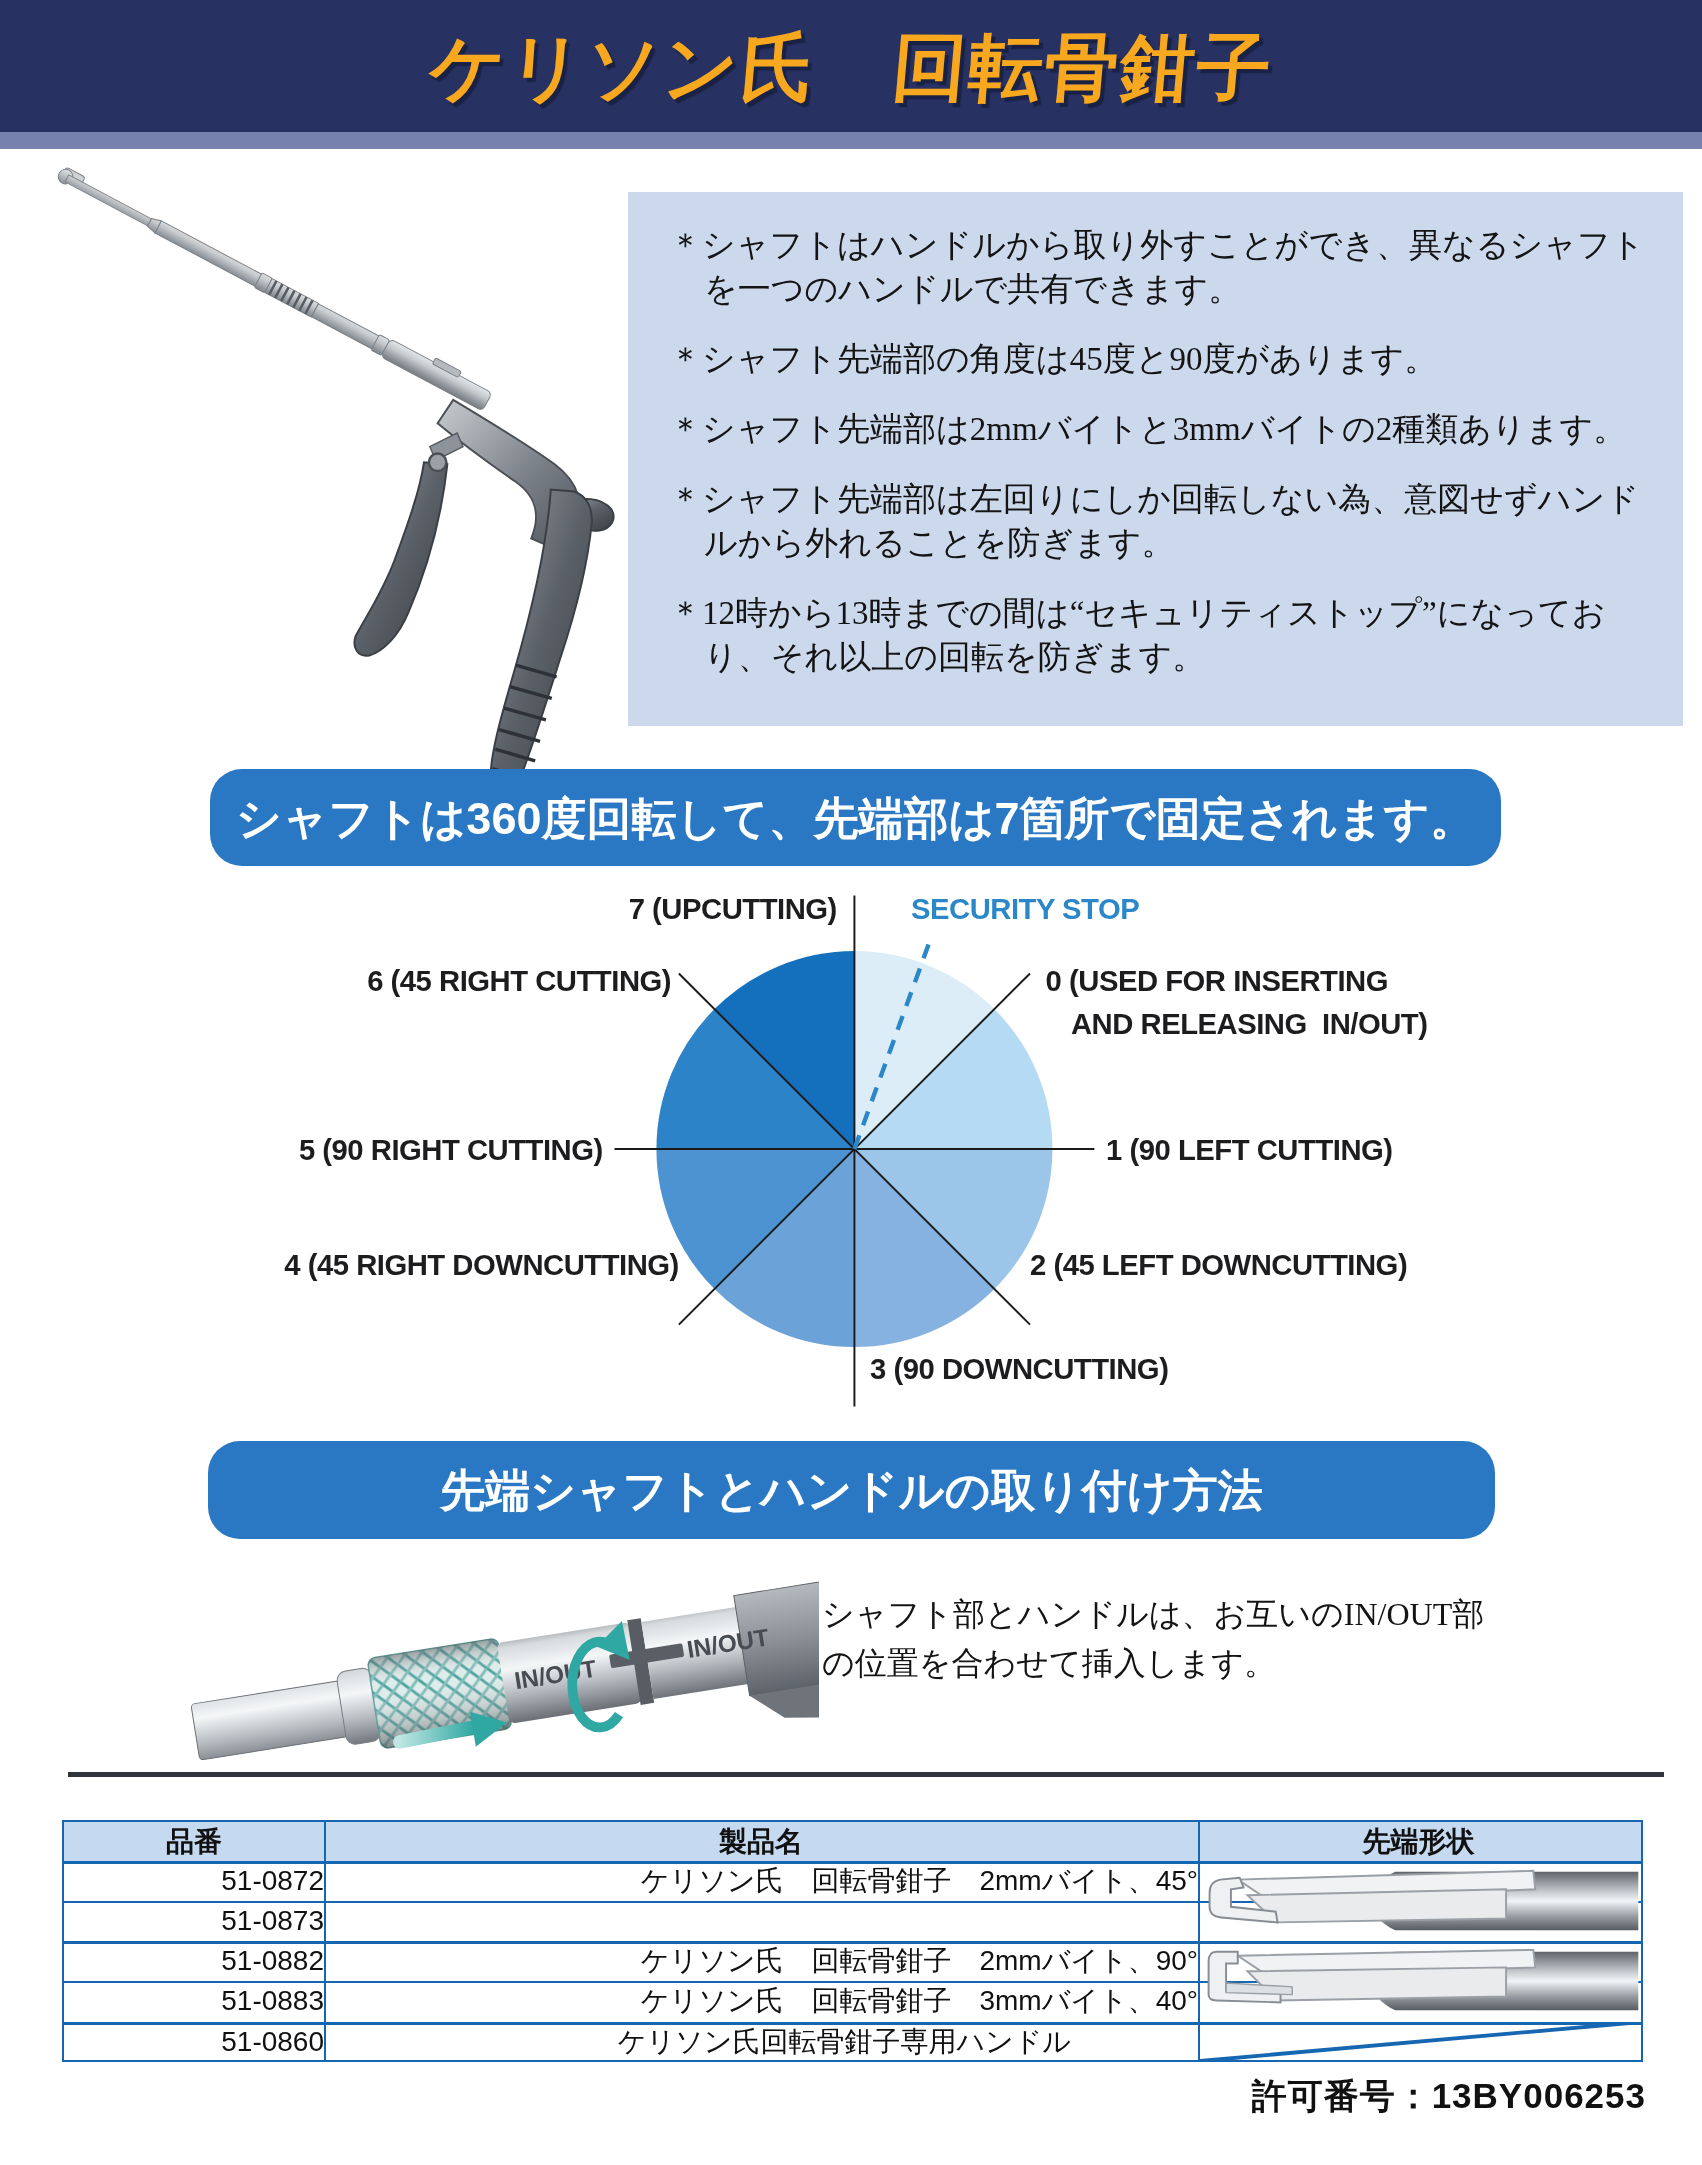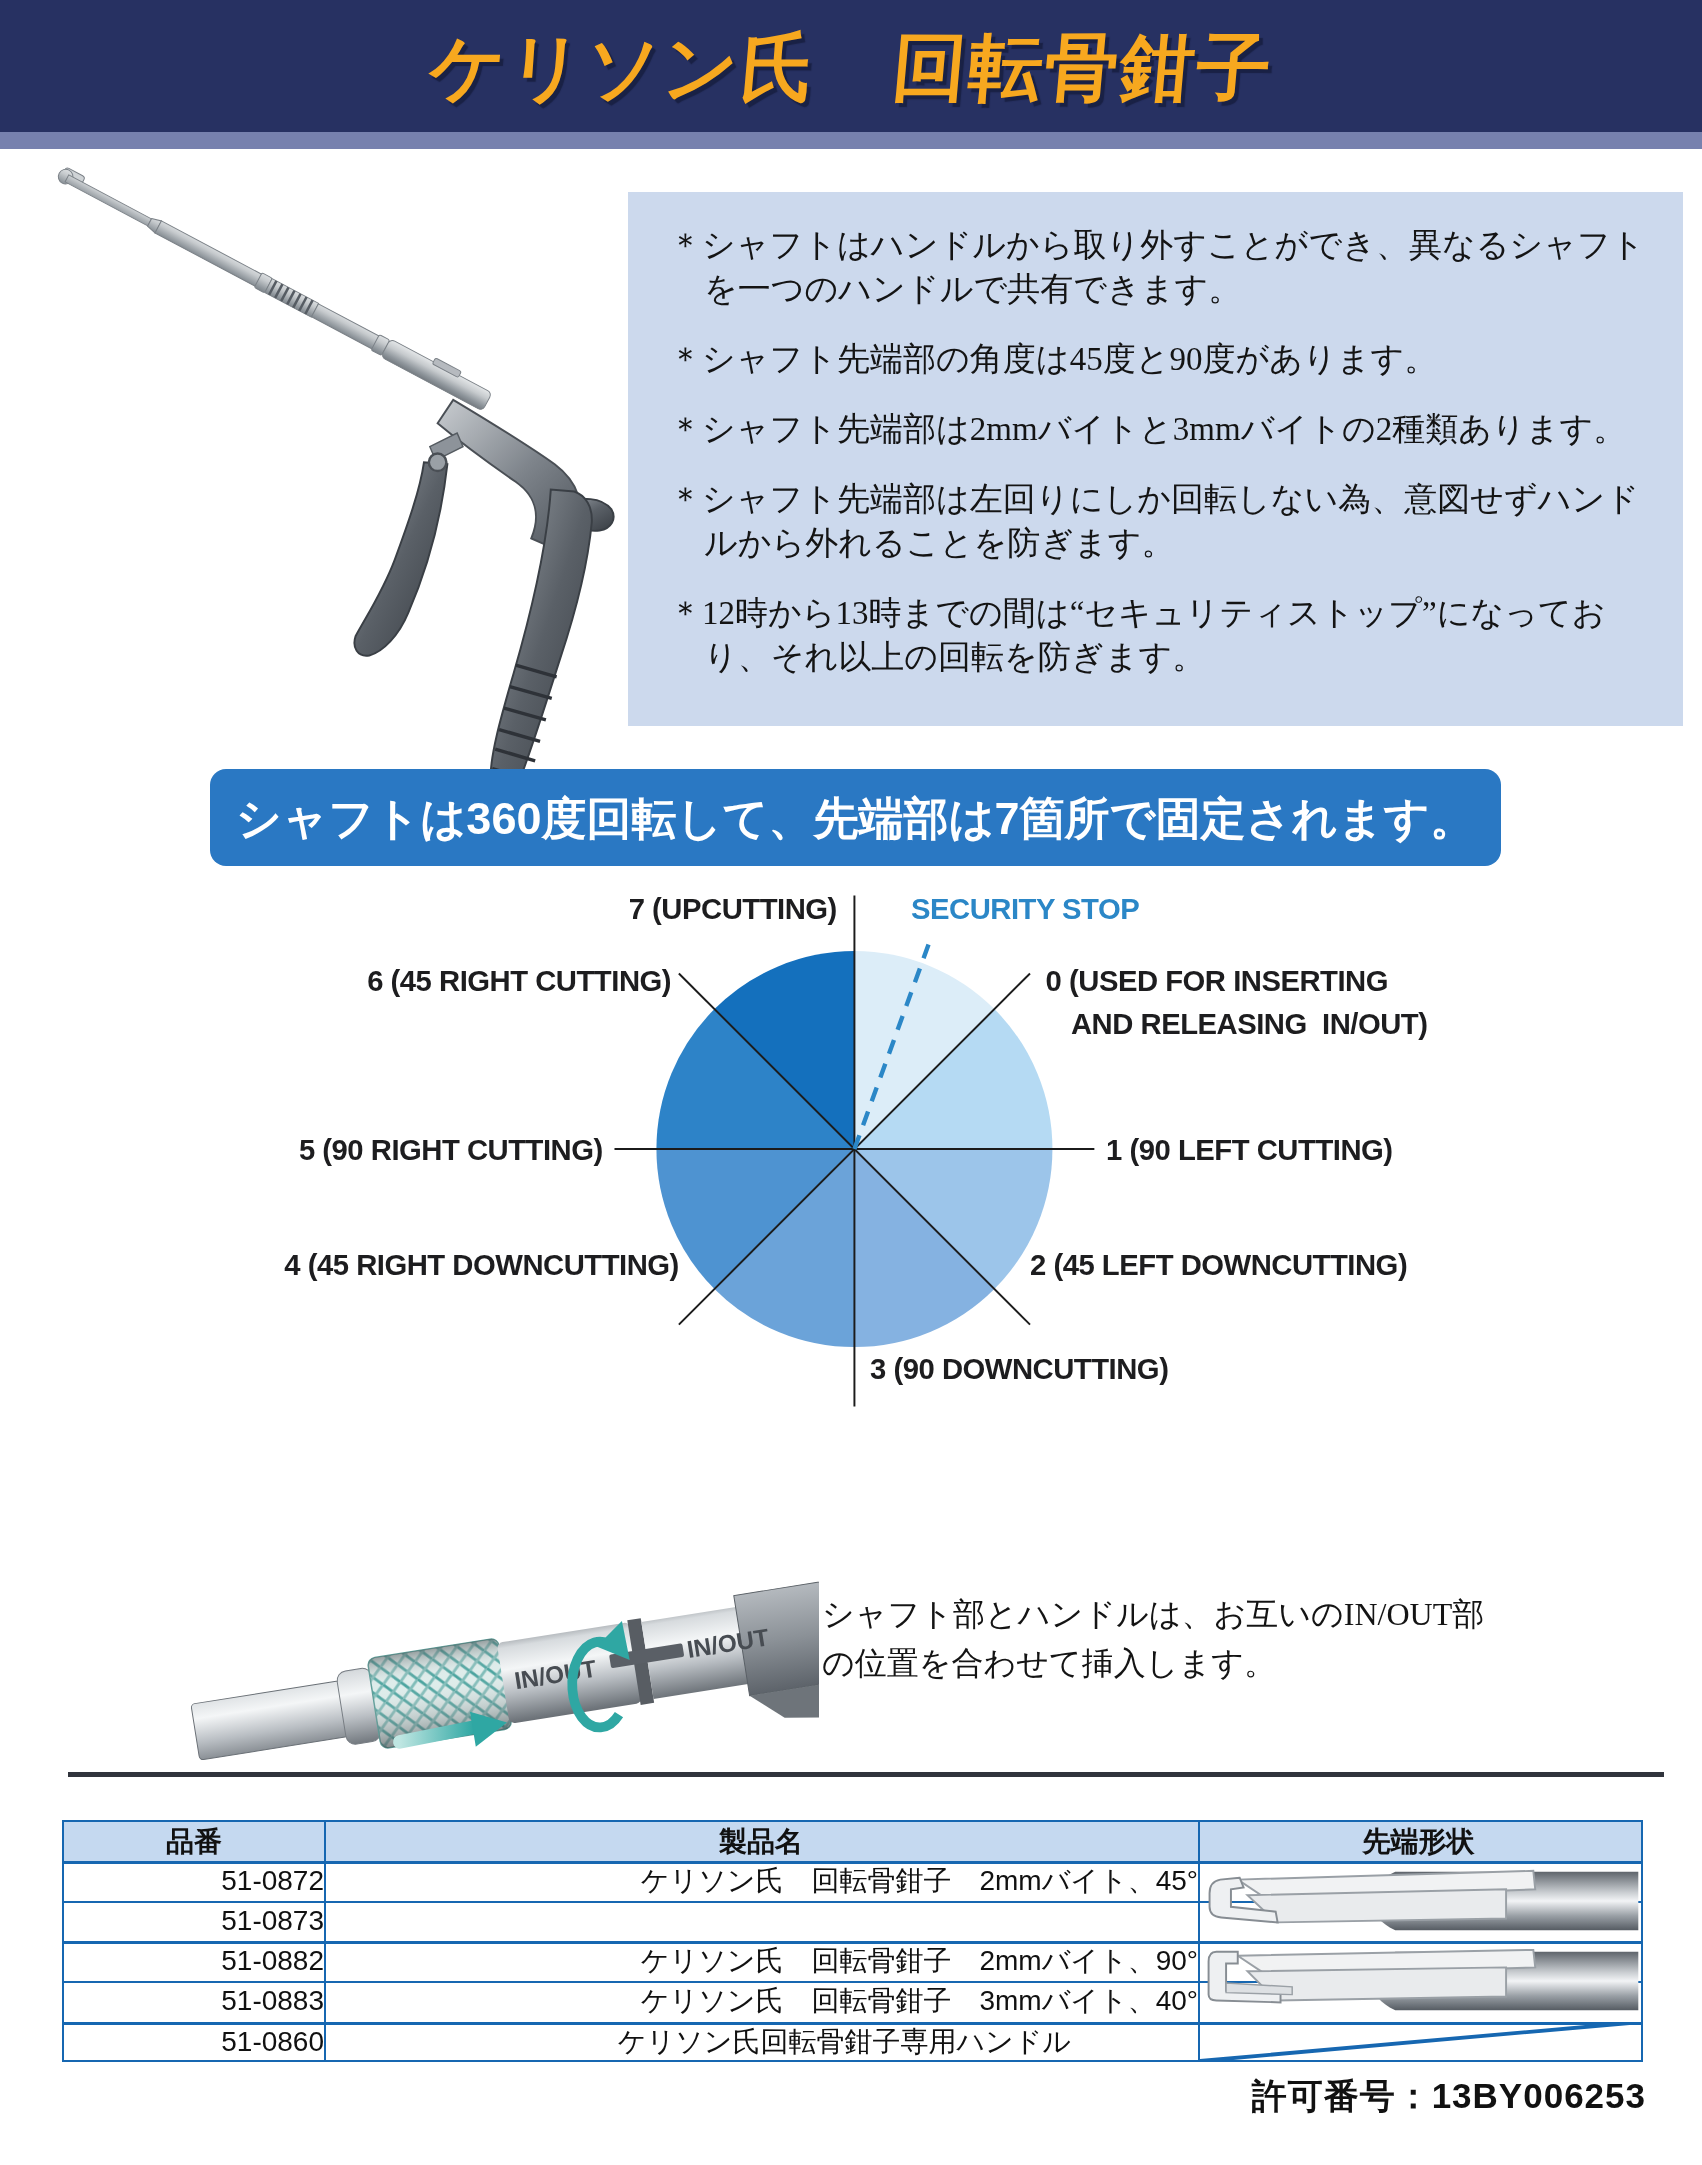--- a/index.html
+++ b/index.html
@@ -13,21 +13,21 @@
     transform:skewX(-5deg);text-shadow:3.9px 3.9px 1px rgba(15,20,45,0.55);white-space:nowrap;}
   .header-strip{position:absolute;left:0;top:132px;width:1703px;height:16.6px;background:#7781ae;}
 
   
   .features-box{position:absolute;left:628px;top:192px;width:1055px;height:534px;background:#ccd9ed;
     box-sizing:border-box;padding:31px 35px 0 41px;
     font-family:"Liberation Serif","DejaVu Serif",serif;color:#141414;}
   .bullet{font-size:33px;line-height:44px;margin-bottom:26px;padding-left:35px;text-indent:-35px;}
 
   
-  .banner{position:absolute;background:#2a78c3;border-radius:16px;color:#ffffff;
+  .banner{position:absolute;background:#2a78c3;border-radius:32px;color:#ffffff;
     text-align:center;font-weight:bold;white-space:nowrap;}
   .banner1{left:210px;top:769px;width:1291px;height:97px;line-height:99px;font-size:45px;}
   .banner2{left:208px;top:1441px;width:1287px;height:98px;line-height:99px;font-size:45px;}
 
   
   .chart-svg{position:absolute;left:0;top:868px;}
   .chart-label{font-size:30px;font-weight:bold;fill:#1d1d1f;letter-spacing:-0.5px;white-space:pre;}
   .chart-label-blue{font-size:30px;font-weight:bold;fill:#2b87c7;letter-spacing:-0.5px;}
 
   
@@ -157,20 +157,23 @@
     <text class="chart-label" x="688" y="126" text-anchor="end">6 (45 RIGHT CUTTING)</text>
     <text class="chart-label" x="1072" y="126">0 (USED FOR INSERTING</text>
     <text class="chart-label" x="1098" y="170">AND RELEASING  IN/OUT)</text>
     <text class="chart-label" x="618" y="299" text-anchor="end">5 (90 RIGHT CUTTING)</text>
     <text class="chart-label" x="1134" y="299">1 (90 LEFT CUTTING)</text>
     <text class="chart-label" x="696" y="417" text-anchor="end">4 (45 RIGHT DOWNCUTTING)</text>
     <text class="chart-label" x="1056" y="417">2 (45 LEFT DOWNCUTTING)</text>
     <text class="chart-label" x="892" y="524">3 (90 DOWNCUTTING)</text>
   </svg>
 
+  <div class="banner banner2">
+    <span>先端シャフトとハンドルの取り付け方法</span>
+  </div>
 
   <svg class="attach-svg" width="663" height="224" viewBox="0 0 680 230">
     <defs>
       <linearGradient id="metV" x1="0" y1="-56" x2="0" y2="56" gradientUnits="userSpaceOnUse">
         <stop offset="0" stop-color="#6f757b"></stop>
           <stop offset="0.18" stop-color="#d7dbde"></stop>
         <stop offset="0.38" stop-color="#f4f6f7"></stop>
           <stop offset="0.6" stop-color="#b9bec3"></stop>
         <stop offset="0.85" stop-color="#70767c"></stop>
           <stop offset="1" stop-color="#4c5157"></stop>

